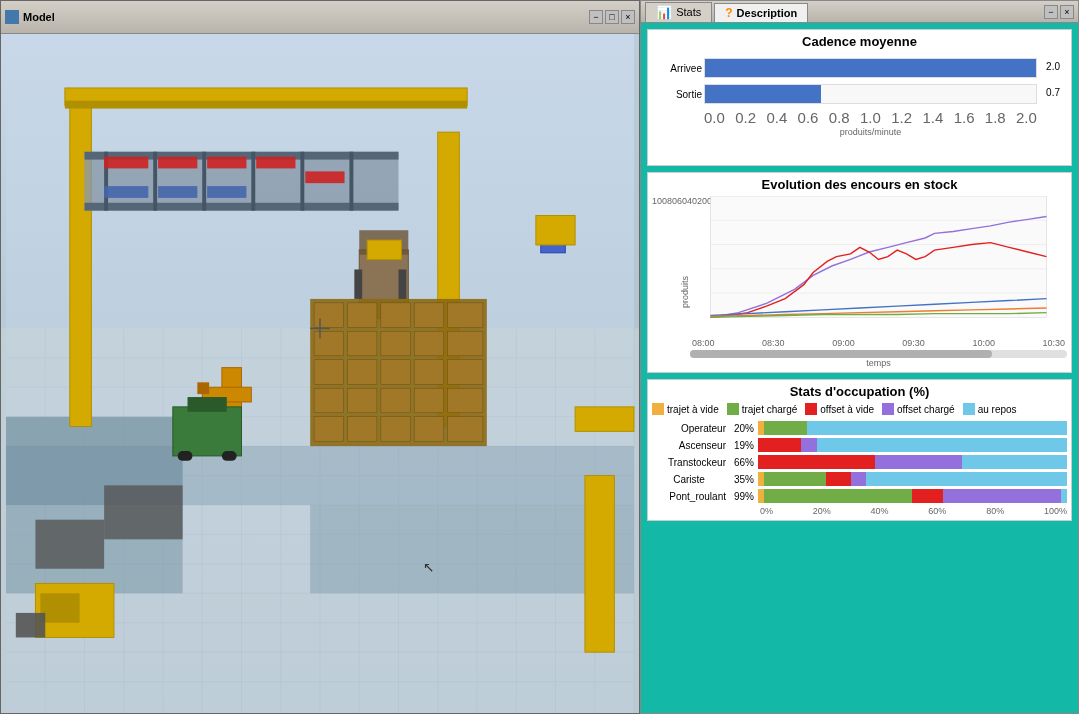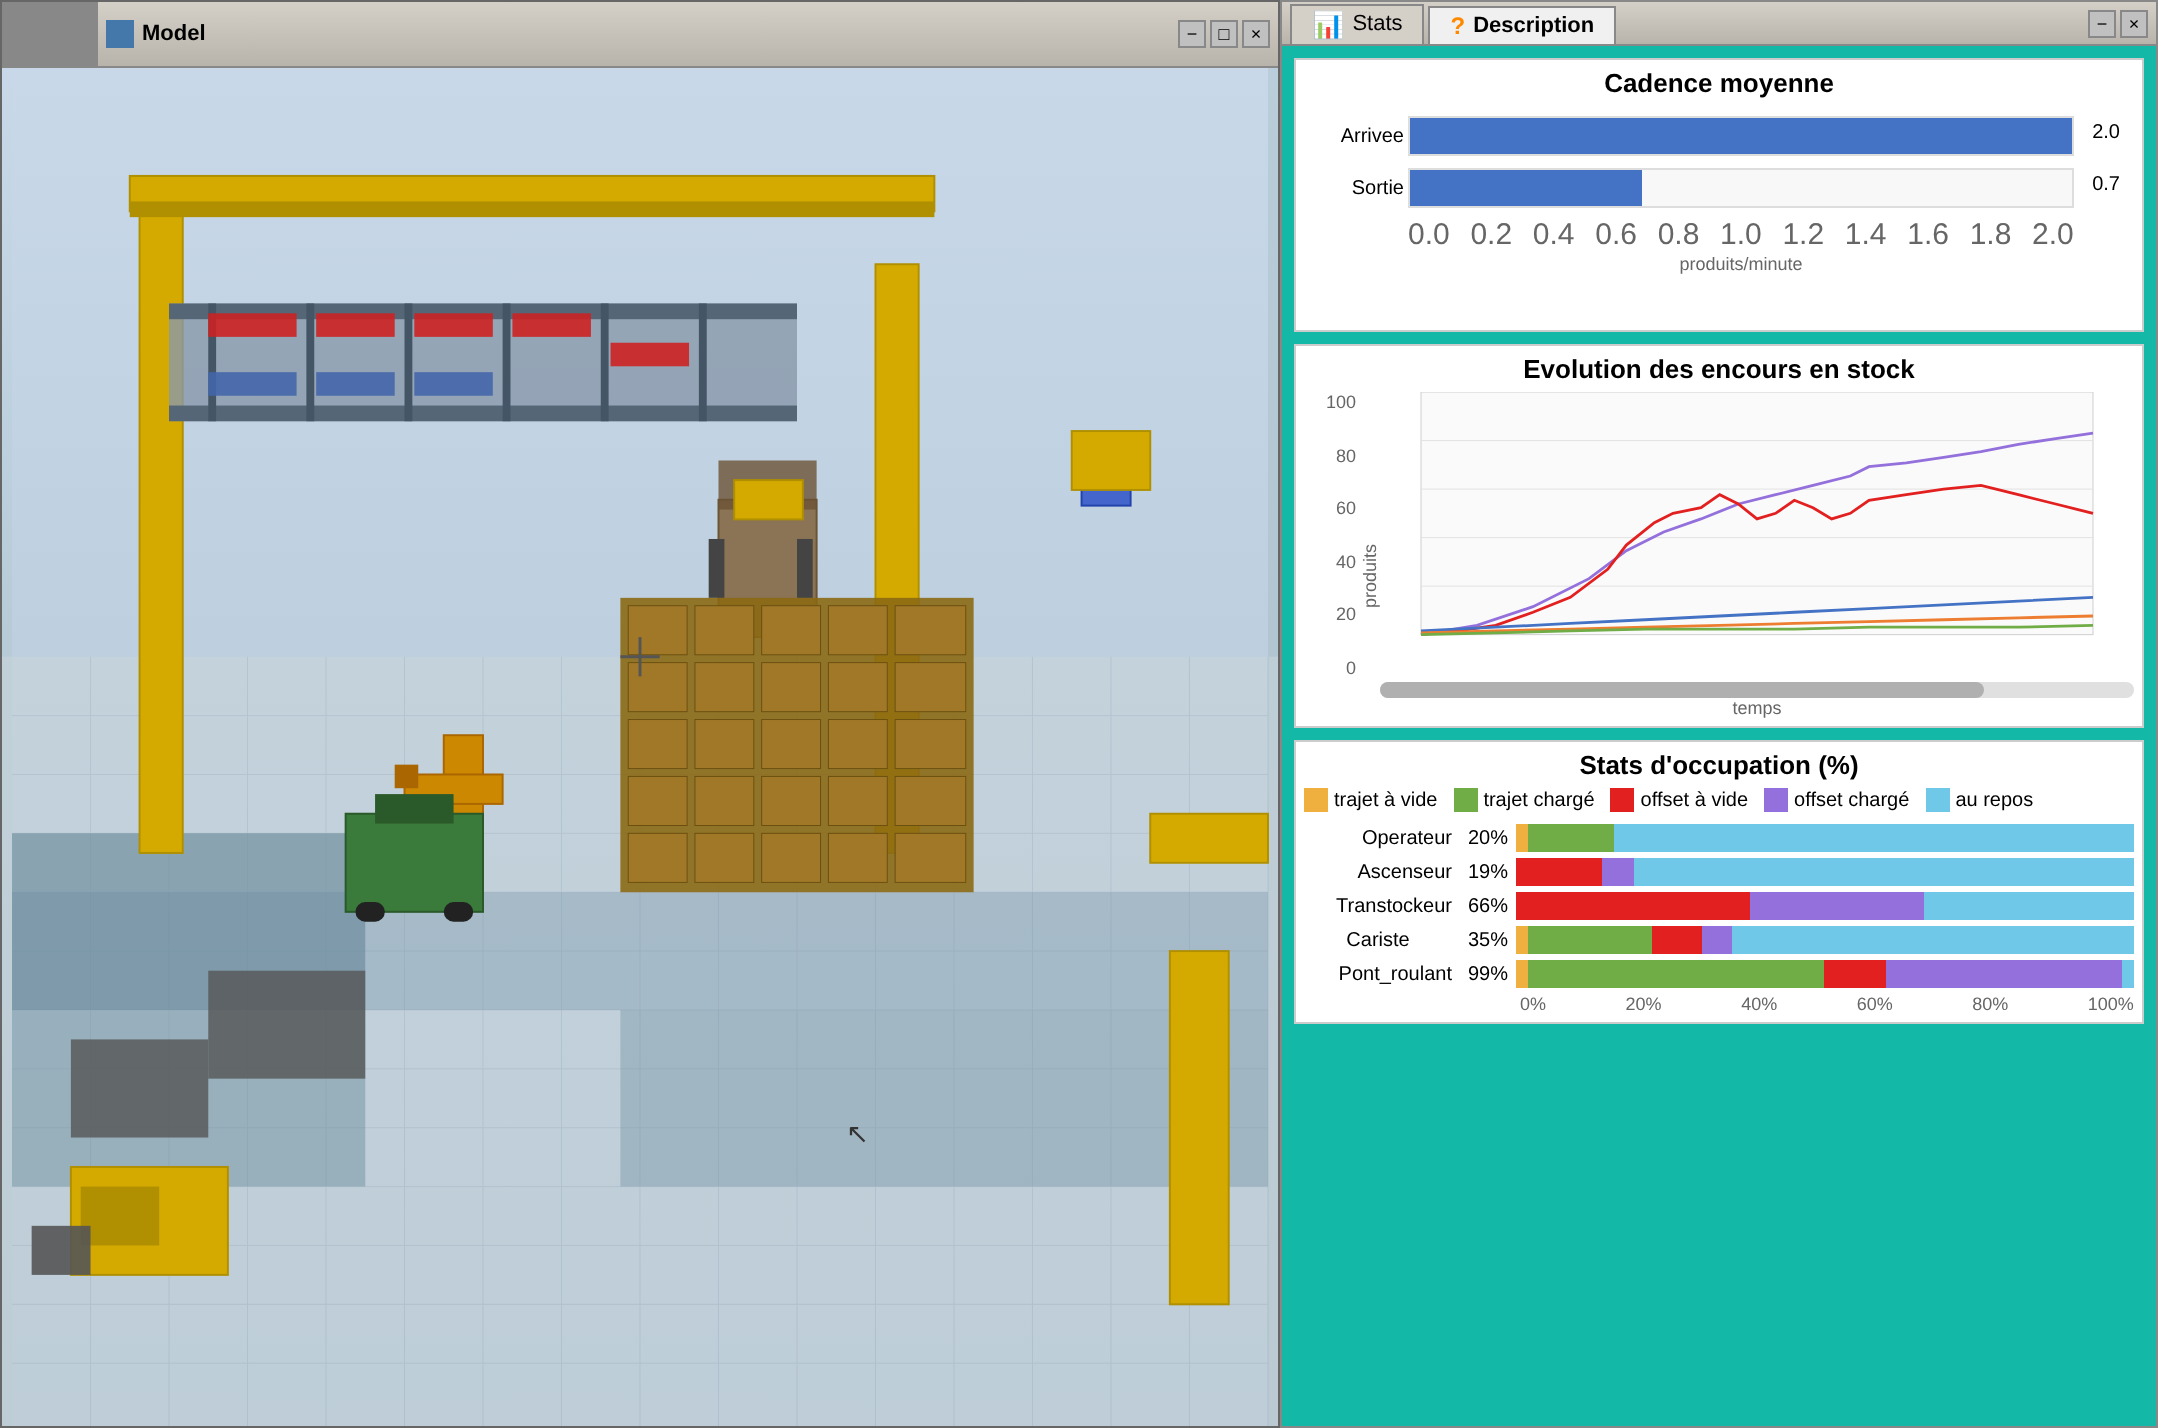--- a/index.html
+++ b/index.html
@@ -14,21 +14,20 @@
       border: 1px solid #666;
     }
     #model-titlebar {
       background: linear-gradient(to bottom, #d4d0c8, #b8b4ac);
       height: 22px;
       display: flex;
       align-items: center;
       padding: 16px 4px;
       border-bottom: 1px solid #888;
       justify-content: space-between;
-      margin-left: 48px;
     }
     #model-titlebar-left {
       display: flex;
       align-items: center;
       gap: 4px;
     }
     .title-icon {
       width: 14px; height: 14px;
       background: #4477aa;
       display: inline-block;
@@ -386,21 +385,21 @@
         </div>
         <div style="text-align:center;font-size:9px;color:#666;margin-top:1px;">produits/minute</div>
       </div>
     </div>
 
     <div class="chart-section">
       <div class="chart-title">Evolution des encours en stock</div>
 
 
       <div style="display:flex;">
-        <div style="display:flex;flex-direction:column;justify-content:space-between;padding-right:2px;font-size:9px;color:#666;padding-bottom:20px;width:28px;text-align:right;">
+        <div style="display:flex;flex-direction:row;justify-content:space-between;padding-right:2px;font-size:9px;color:#666;padding-bottom:20px;width:28px;text-align:right;">
           <span>100</span>
           <span>80</span>
           <span>60</span>
           <span>40</span>
           <span>20</span>
           <span>0</span>
         </div>
         <div style="display:flex;flex-direction:column;align-items:center;font-size:9px;color:#666;writing-mode:vertical-rl;transform:rotate(180deg);padding-bottom:20px;">
           <span>produits</span>
         </div>
@@ -417,20 +416,28 @@
 
             <polyline points="0,130 20,128 40,125 60,118 80,110 100,95 110,82 125,70 135,65 150,62 160,55 170,60 180,68 190,65 200,58 210,62 220,68 230,65 240,58 260,55 280,52 300,50 320,55 340,60 360,65" fill="none" stroke="#e22020" stroke-width="1.5"></polyline>
 
             <polyline points="0,128 40,126 80,124 120,122 160,120 200,118 240,116 280,114 320,112 360,110" fill="none" stroke="#4472c4" stroke-width="1.5"></polyline>
 
             <polyline points="0,129 40,128 80,127 120,126 160,125 200,124 240,123 280,122 320,121 360,120" fill="none" stroke="#ed7d31" stroke-width="1.5"></polyline>
 
             <polyline points="0,130 40,129 80,128 120,127 160,127 200,127 240,126 280,126 320,126 360,125" fill="none" stroke="#70ad47" stroke-width="1.5"></polyline>
           </svg>
           
+          <div style="display:flex;justify-content:space-between;font-size:9px;color:#666;padding:0 2px;">
+            <span>08:00</span>
+            <span>08:30</span>
+            <span>09:00</span>
+            <span>09:30</span>
+            <span>10:00</span>
+            <span>10:30</span>
+          </div>
           
           <div style="height:8px;background:#e0e0e0;margin-top:2px;border-radius:4px;position:relative;">
             <div style="position:absolute;left:0;top:0;width:80%;height:100%;background:#b0b0b0;border-radius:4px;"></div>
           </div>
           <div style="text-align:center;font-size:9px;color:#666;">temps</div>
         </div>
       </div>
     </div>
 
     <div class="chart-section">

